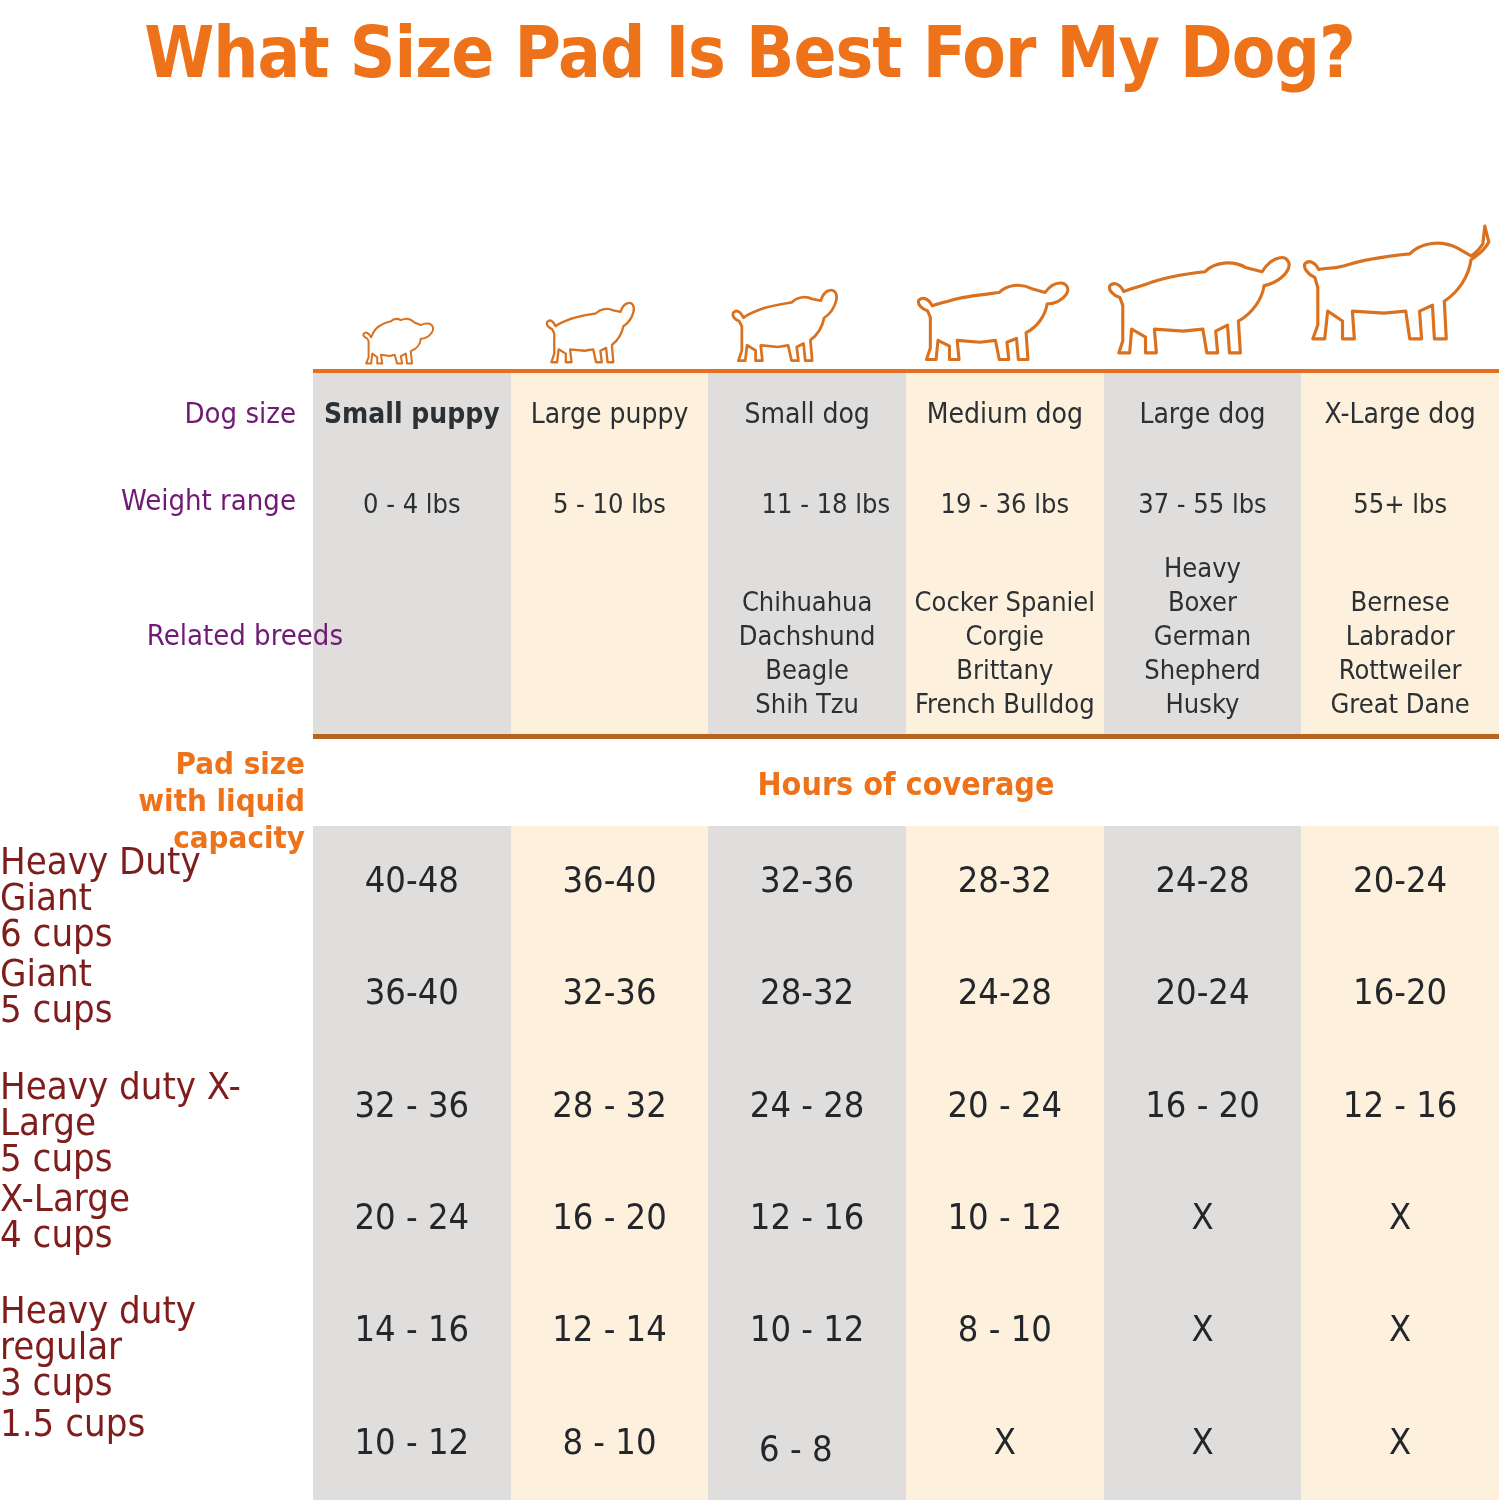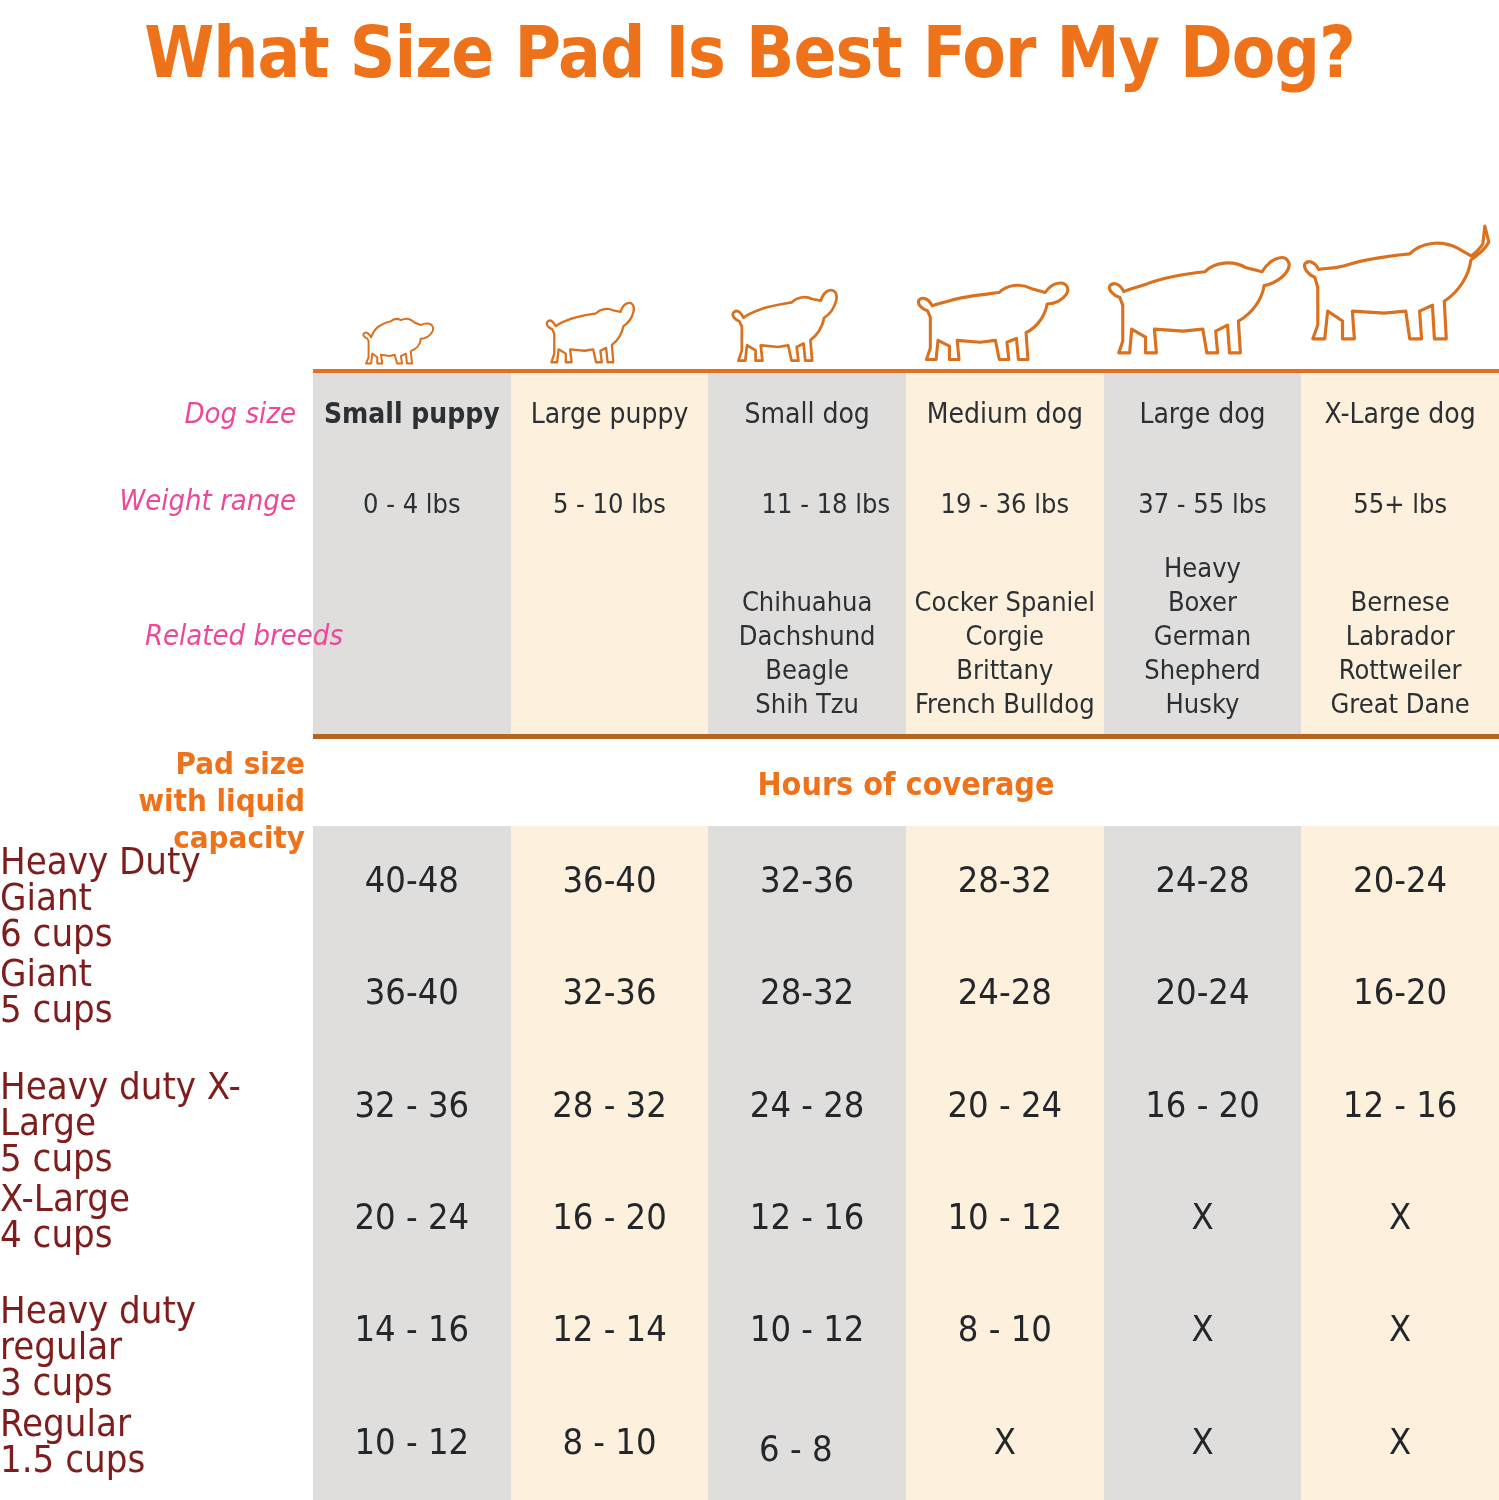--- a/index.html
+++ b/index.html
@@ -46,23 +46,22 @@
   .colband{
     position:absolute;top:0;height:364px;
   }
   .band-gray{background:#e0dedc;}
   .band-cream{background:#fdf0dc;}
 
   .rowlabel{
     position:absolute;left:0;width:296px;
     text-align:right;
     font-size:29px;
-    color:#ec4899;
+    color:#701a75;
     line-height:34px;
-    font-style:italic;
   }
   .cellbox{
     position:absolute;
     text-align:center;
     font-size:27px;
     color:#2b3034;
     line-height:34px;
   }
   .breedbox{
     position:absolute;
@@ -263,21 +262,20 @@
       <div>Heavy duty regular</div>
       <div>3 cups</div>
     </div>
     <div class="lcell" style="left: 313px; width: 197.667px; top: 482.333px;">14 - 16</div>
     <div class="lcell" style="left: 510.667px; width: 197.667px; top: 482.333px;">12 - 14</div>
     <div class="lcell" style="left: 708.333px; width: 197.667px; top: 482.333px;">10 - 12</div>
     <div class="lcell" style="left: 906px; width: 197.667px; top: 482.333px;">8 - 10</div>
     <div class="lcell" style="left: 1103.67px; width: 197.667px; top: 482.333px;">X</div>
     <div class="lcell" style="left: 1301.33px; width: 197.667px; top: 482.333px;">X</div>
     <div class="lrow-label" style="top: 578.667px;">
-      <div>Regular</div>
       <div>1.5 cups</div>
     </div>
     <div class="lcell" style="left: 313px; width: 197.667px; top: 594.667px;">10 - 12</div>
     <div class="lcell" style="left: 510.667px; width: 197.667px; top: 594.667px;">8 - 10</div>
     <div class="lcell" style="left: 708.333px; width: 175px; top: 602px;">6 - 8</div>
     <div class="lcell" style="left: 906px; width: 197.667px; top: 594.667px;">X</div>
     <div class="lcell" style="left: 1103.67px; width: 197.667px; top: 594.667px;">X</div>
     <div class="lcell" style="left: 1301.33px; width: 197.667px; top: 594.667px;">X</div>
   </div>
 

